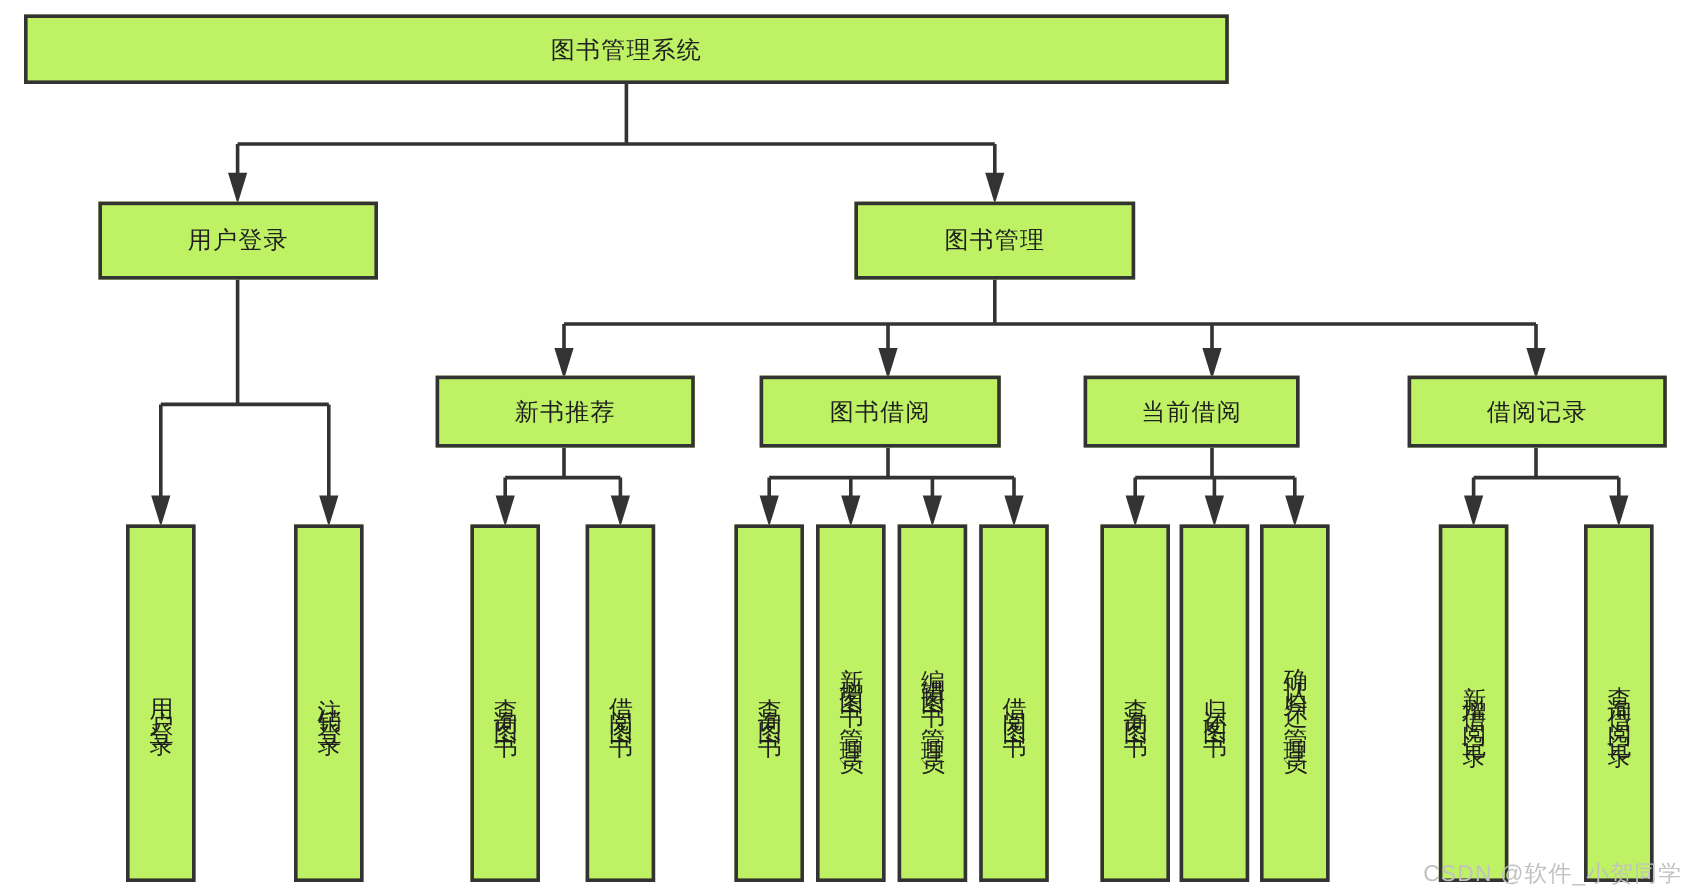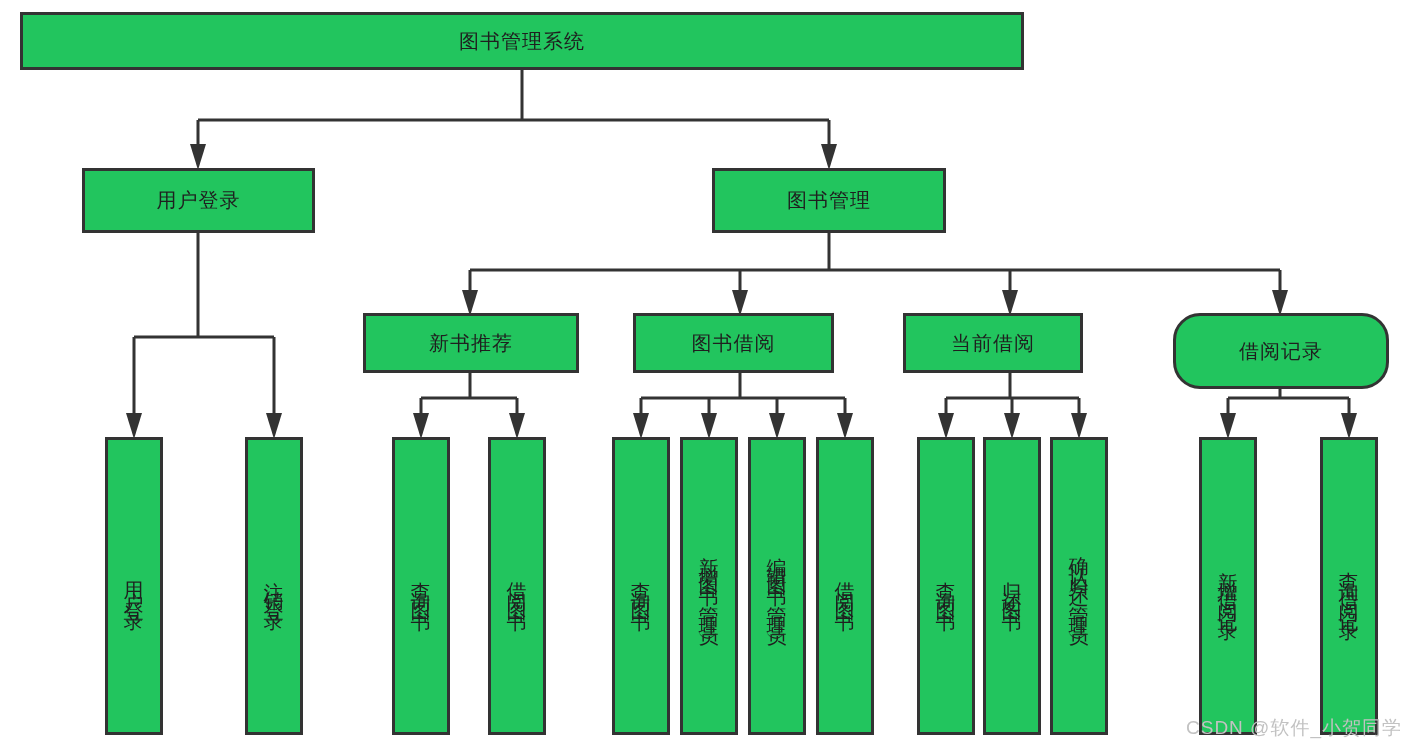--- a/index.html
+++ b/index.html
@@ -9,21 +9,21 @@
     height: 747px;
     background: #ffffff;
     font-family: "Liberation Sans", "DejaVu Sans", sans-serif;
     color: #1f1f1f;
     overflow: hidden;
   }
   .node {
     position: absolute;
     box-sizing: border-box;
     border: 3px solid #333333;
-    background: #22c55e;
+    background: #bef264;
     display: flex;
     align-items: center;
     justify-content: center;
     z-index: 2;
   }
   .h-node { font-size: 20px; letter-spacing: 1px; }
   .root-node { left: 20px; top: 12px; width: 1004px; height: 58px; }
   .leaf { width: 58px; height: 298px; top: 437px; }
   .leaf .v-text {
     writing-mode: vertical-rl;
@@ -93,21 +93,21 @@
   </svg>
 
   <div class="node h-node root-node">图书管理系统</div>
 
   <div class="node h-node" style="left:82px; top:168px; width:233px; height:65px;">用户登录</div>
   <div class="node h-node" style="left:712px; top:168px; width:234px; height:65px;">图书管理</div>
 
   <div class="node h-node" style="left:363px; top:313px; width:216px; height:60px;text-align:center;">新书推荐</div>
   <div class="node h-node" style="left:633px; top:313px; width:201px; height:60px;">图书借阅</div>
   <div class="node h-node" style="left:903px; top:313px; width:180px; height:60px;">当前借阅</div>
-  <div class="node h-node" style="left:1173px; top:313px; width:216px; height:76px;border-radius:27px;">借阅记录</div>
+  <div class="node h-node" style="left:1173px; top:313px; width:216px; height:60px;">借阅记录</div>
 
   <div class="node leaf" style="left:105px;">
     <span class="v-text">用户登录</span>
   </div>
   <div class="node leaf" style="left:245px;">
     <span class="v-text">注销登录</span>
   </div>
 
   <div class="node leaf" style="left:392px;">
     <span class="v-text">查询图书</span>

